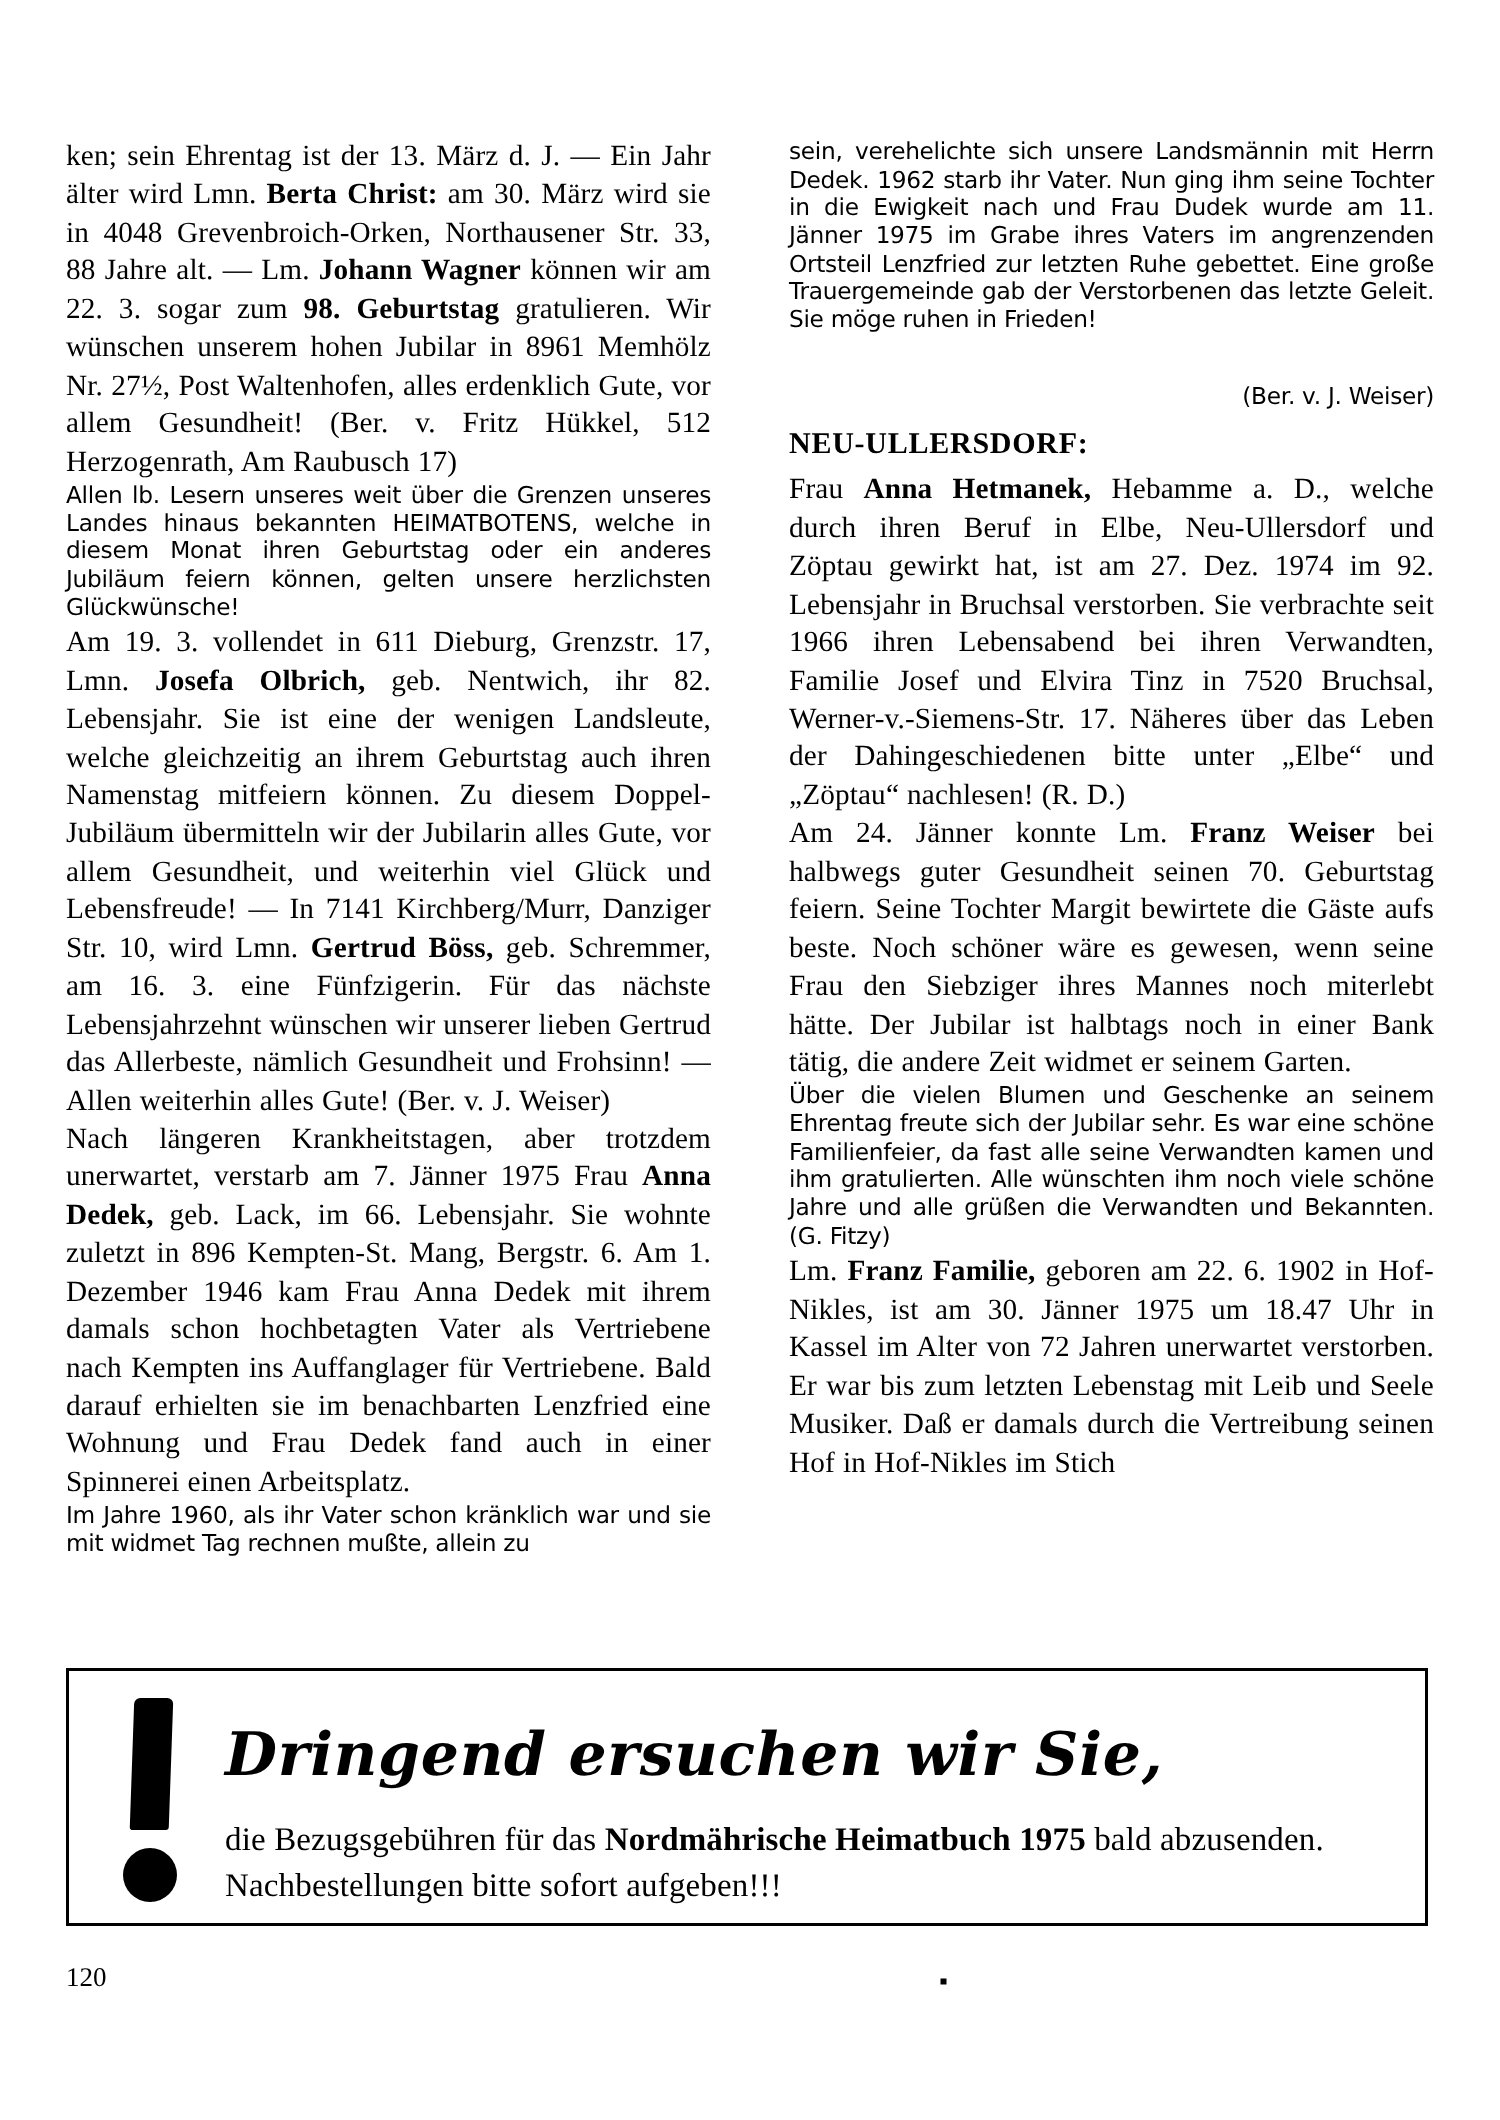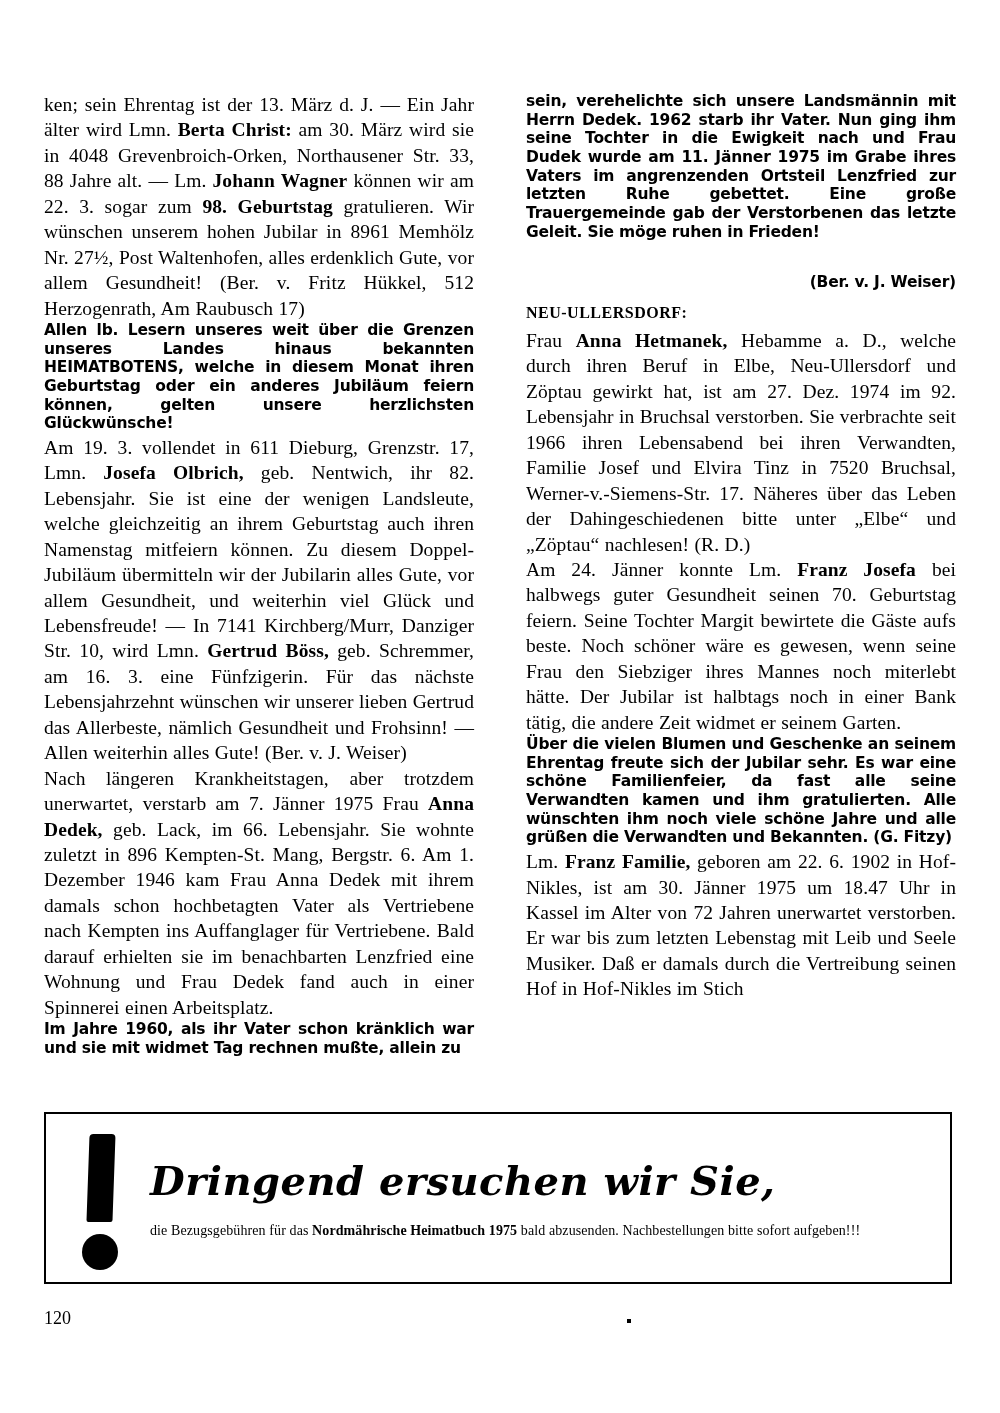--- a/index.html
+++ b/index.html
@@ -40,25 +40,24 @@
     margin: 0 0 0 0;
     letter-spacing: 0.1px;
     word-spacing: 0.4px;
   }
   .p.small {
     font-size: 15.5px;
     line-height: 1.205;
     font-family: "DejaVu Sans", sans-serif;
     letter-spacing: -0.2px;
     word-spacing: 0px;
-    font-weight: bold;
   }
   .p b, .p strong { font-weight: bold; }
   .heading {
-    font-size: 16px;
+    font-size: 20px;
     font-weight: bold;
     letter-spacing: 0.5px;
     margin: 12px 0 6px 0;
     font-family: "Liberation Serif", serif;
   }
   .right-align {
     text-align: right;
     margin-top: 32px;
   }
   .spacer-xs { height: 2px; }
@@ -68,21 +67,21 @@
     position: absolute;
     left: 44px;
     top: 1112px;
     width: 908px;
     height: 172px;
     border: 2px solid #000;
     box-sizing: border-box;
   }
   .ad-inner {
     display: flex;
-    align-items: center;
+    align-items: flex-end;
     height: 100%;
     padding: 14px 18px 10px 22px;
     box-sizing: border-box;
   }
   .excl {
     width: 70px;
     flex: 0 0 70px;
     position: relative;
     height: 148px;
   }
@@ -112,21 +111,21 @@
   .ad-head {
     font-family: "DejaVu Serif", serif;
     font-style: italic;
     font-weight: bold;
     font-size: 40px;
     letter-spacing: 0.5px;
     margin: 2px 0 20px 0;
     line-height: 1;
   }
   .ad-body {
-    font-size: 14px;
+    font-size: 22px;
     line-height: 1.42;
     letter-spacing: 0.1px;
   }
   .ad-body b { font-weight: bold; }
 
   .page-num {
     position: absolute;
     left: 44px;
     top: 1308px;
     font-size: 18px;
@@ -155,21 +154,21 @@
       <div class="p">Am 19. 3. vollendet in 611 Dieburg, Grenzstr. 17, Lmn. <b>Josefa Olbrich,</b> geb. Nentwich, ihr 82. Lebensjahr. Sie ist eine der wenigen Landsleute, welche gleichzeitig an ihrem Geburtstag auch ihren Namenstag mitfeiern können. Zu diesem Doppel-Jubiläum übermitteln wir der Jubilarin alles Gute, vor allem Gesundheit, und weiterhin viel Glück und Lebensfreude! — In 7141 Kirchberg/Murr, Danziger Str. 10, wird Lmn. <b>Gertrud Böss,</b> geb. Schremmer, am 16. 3. eine Fünfzigerin. Für das nächste Lebensjahrzehnt wünschen wir unserer lieben Gertrud das Allerbeste, nämlich Gesundheit und Frohsinn! — Allen weiterhin alles Gute! (Ber. v. J. Weiser)</div>
       <div class="p">Nach längeren Krankheitstagen, aber trotzdem unerwartet, verstarb am 7. Jänner 1975 Frau <b>Anna Dedek,</b> geb. Lack, im 66. Lebensjahr. Sie wohnte zuletzt in 896 Kempten-St. Mang, Bergstr. 6. Am 1. Dezember 1946 kam Frau Anna Dedek mit ihrem damals schon hochbetagten Vater als Vertriebene nach Kempten ins Auffanglager für Vertriebene. Bald darauf erhielten sie im benachbarten Lenzfried eine Wohnung und Frau Dedek fand auch in einer Spinnerei einen Arbeitsplatz.</div>
       <div class="p small">Im Jahre 1960, als ihr Vater schon kränklich war und sie mit widmet Tag rechnen mußte, allein zu</div>
     </div>
 
     <div class="col">
       <div class="p small">sein, verehelichte sich unsere Landsmännin mit Herrn Dedek. 1962 starb ihr Vater. Nun ging ihm seine Tochter in die Ewigkeit nach und Frau Dudek wurde am 11. Jänner 1975 im Grabe ihres Vaters im angrenzenden Ortsteil Lenzfried zur letzten Ruhe gebettet. Eine große Trauergemeinde gab der Verstorbenen das letzte Geleit. Sie möge ruhen in Frieden!</div>
       <div class="p small right-align">(Ber. v. J. Weiser)</div>
       <div class="heading">NEU-ULLERSDORF:</div>
       <div class="p">Frau <b>Anna Hetmanek,</b> Hebamme a. D., welche durch ihren Beruf in Elbe, Neu-Ullersdorf und Zöptau gewirkt hat, ist am 27. Dez. 1974 im 92. Lebensjahr in Bruchsal verstorben. Sie verbrachte seit 1966 ihren Lebensabend bei ihren Verwandten, Familie Josef und Elvira Tinz in 7520 Bruchsal, Werner-v.-Siemens-Str. 17. Näheres über das Leben der Dahingeschiedenen bitte unter „Elbe“ und „Zöptau“ nachlesen! (R. D.)</div>
-      <div class="p">Am 24. Jänner konnte Lm. <b>Franz Josefa</b> bei halbwegs guter Gesundheit seinen 70. Geburtstag feiern. Seine Tochter Margit bewirtete die Gäste aufs beste. Noch schöner wäre es gewesen, wenn seine Frau den Siebziger ihres Mannes noch miterlebt hätte. Der Jubilar ist halbtags noch in einer Bank tätig, die andere Zeit widmet er seinem Garten.</div>
+      <div class="p">Am 24. Jänner konnte Lm. <b>Franz Weiser</b> bei halbwegs guter Gesundheit seinen 70. Geburtstag feiern. Seine Tochter Margit bewirtete die Gäste aufs beste. Noch schöner wäre es gewesen, wenn seine Frau den Siebziger ihres Mannes noch miterlebt hätte. Der Jubilar ist halbtags noch in einer Bank tätig, die andere Zeit widmet er seinem Garten.</div>
       <div class="p small">Über die vielen Blumen und Geschenke an seinem Ehrentag freute sich der Jubilar sehr. Es war eine schöne Familienfeier, da fast alle seine Verwandten kamen und ihm gratulierten. Alle wünschten ihm noch viele schöne Jahre und alle grüßen die Verwandten und Bekannten. (G. Fitzy)</div>
       <div class="spacer-xs"></div>
       <div class="p">Lm. <b>Franz Familie,</b> geboren am 22. 6. 1902 in Hof-Nikles, ist am 30. Jänner 1975 um 18.47 Uhr in Kassel im Alter von 72 Jahren unerwartet verstorben. Er war bis zum letzten Lebenstag mit Leib und Seele Musiker. Daß er damals durch die Vertreibung seinen Hof in Hof-Nikles im Stich</div>
     </div>
 
   </div>
 
   <div class="ad-box">
     <div class="ad-inner">
       <div class="excl">

